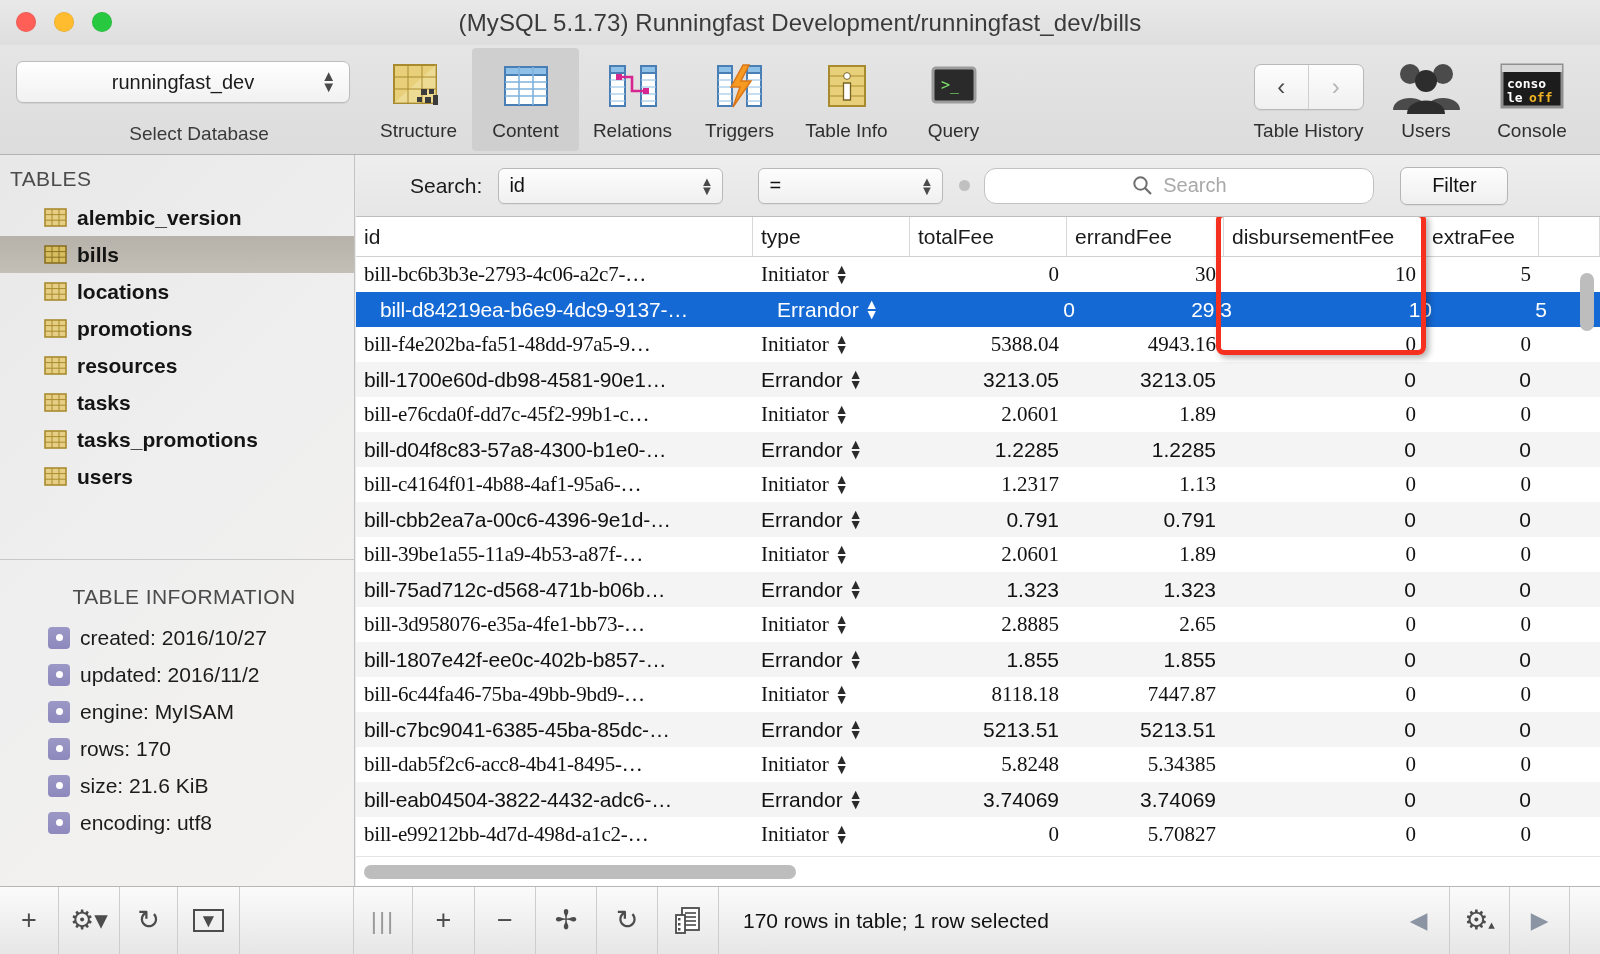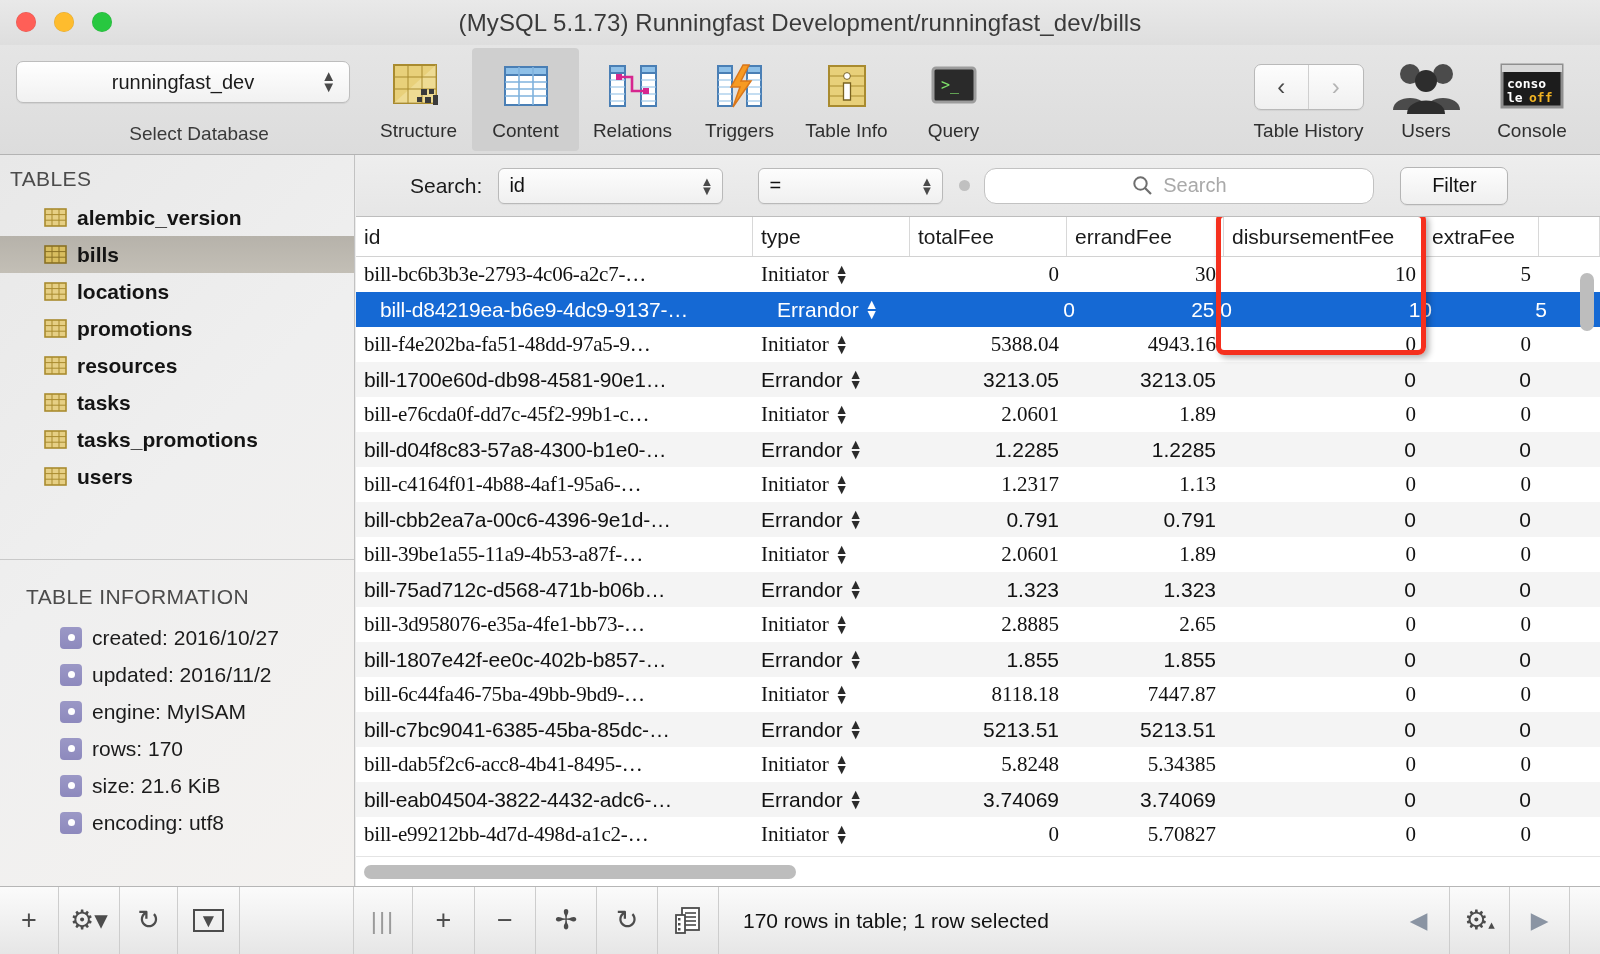--- a/index.html
+++ b/index.html
@@ -435,21 +435,21 @@
               <line x1="8" y1="1" x2="8" y2="18" stroke="#a98b2f"></line>
               <line x1="15" y1="1" x2="15" y2="18" stroke="#a98b2f"></line>
             </svg>
         </span>
         <span>users</span>
       </div>
     </div>
 
     <div class="divider" style="top:404px"></div>
 
-    <div style="position:absolute; top:418px; left:16px; right:0;">
+    <div style="position:absolute; top:418px; left:4px; right:0;text-align:center;">
       <div class="sec-title">TABLE INFORMATION</div>
       <div class="info-list">
         <div class="info-row">
           <span class="info-ico">
               <i></i>
             </span>
           <span>created: 2016/10/27</span>
         </div>
         <div class="info-row">
           <span class="info-ico">
@@ -555,21 +555,21 @@
         <div class="grow sel">
           <div class="gc id" style="width:397px">bill-d84219ea-b6e9-4dc9-9137-…</div>
           <div class="gc" style="width:157px">
               <span>Errandor</span>
               <span class="enumarrow">
                 <span>▲</span>
                 <span>▼</span>
               </span>
             </div>
           <div class="gc num" style="width:157px">0</div>
-          <div class="gc num" style="width:157px">25.0</div>
+          <div class="gc num" style="width:157px">29.3</div>
           <div class="gc num" style="width:200px">10</div>
           <div class="gc num" style="width:115px">5</div>
         </div>
 
         <div class="grow odd">
           <div class="gc id" style="width:397px">bill-f4e202ba-fa51-48dd-97a5-9…</div>
           <div class="gc" style="width:157px">
               <span>Initiator</span>
               <span class="enumarrow">
                 <span>▲</span>

